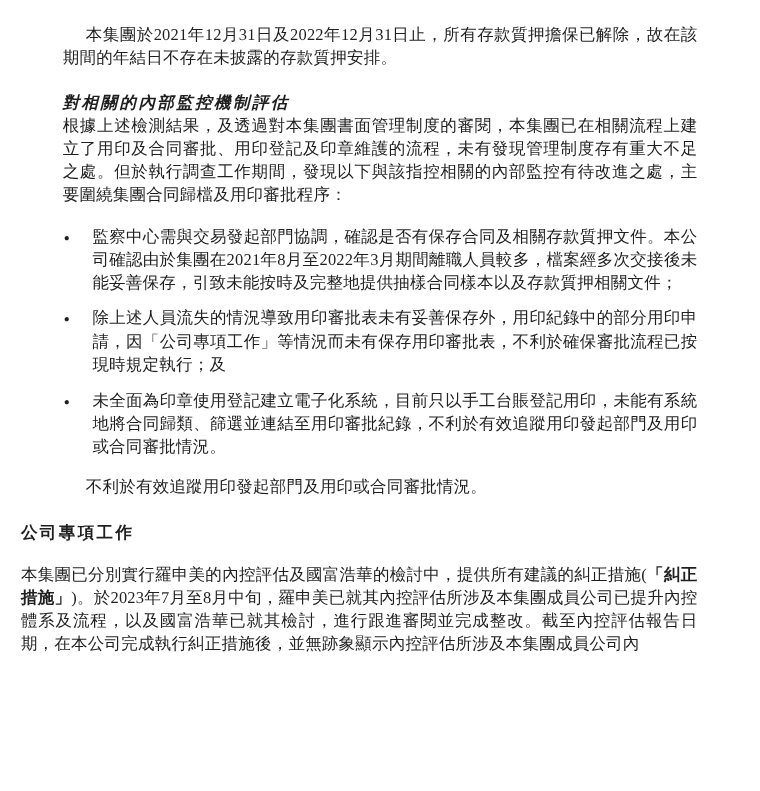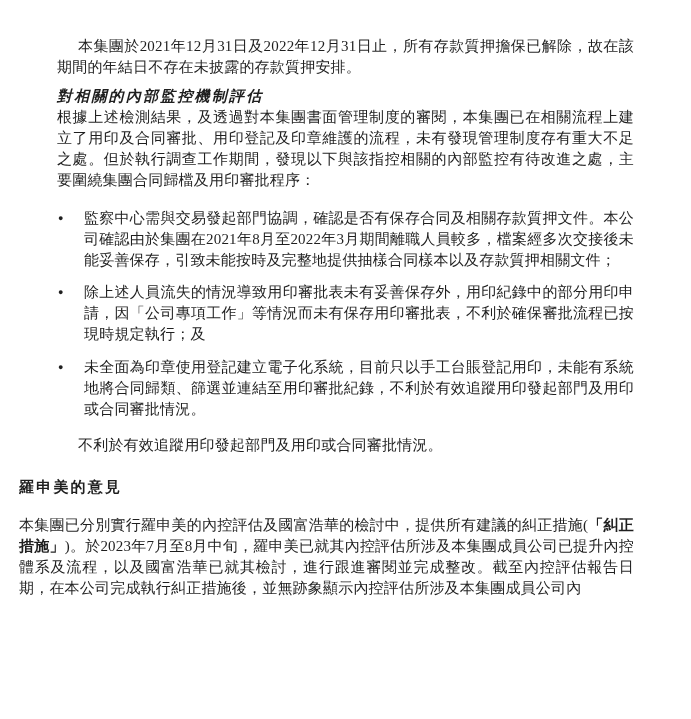--- a/index.html
+++ b/index.html
@@ -11,21 +11,21 @@
     width: 691px;
     height: 719px;
     overflow: hidden;
     font-family: "Liberation Serif", "DejaVu Serif", serif;
     color: #1f1f1f;
   }
   .page {
     position: relative;
     width: 691px;
     height: 719px;
-    padding-top: 36px;
+    padding-top: 22px;
     box-sizing: border-box;
     background: #ffffff;
   }
   .sec-inner {
     margin-left: 57px;
     margin-right: 57px; 
   }
   .sec-outer {
     margin-left: 19px;
     margin-right: 57px; 
@@ -40,21 +40,21 @@
   }
   .indent { text-indent: 21px; }
   .heading {
     margin: 0;
     font-size: 15px;
     line-height: 21px;
     font-weight: bold;
     letter-spacing: 2.2px;
   }
   .heading.italic { font-style: italic; }
-  .h-internal { margin-top: 8px; }
+  .h-internal { margin-top: 20px; }
   .p-lead { margin-top: 0; }
   .bullets {
     list-style: none;
     margin: 17px 0 0 0;
     padding: 0;
   }
   .bullet {
     position: relative;
     padding-left: 27px;
     font-size: 15px;
@@ -96,19 +96,19 @@
       <li class="bullet"><span class="marker">●</span><span>除上述人員流失的情況導致用印審批表未有妥善保存外，用印紀錄中的部分用印申請，因「公司專項工作」等情況而未有保存用印審批表，不利於確保審批流程已按現時規定執行；及</span></li>
       <li class="bullet"><span class="marker">●</span><span>未全面為印章使用登記建立電子化系統，目前只以手工台賬登記用印，未能有系統地將合同歸類、篩選並連結至用印審批紀錄，不利於有效追蹤用印發起部門及用印或合同審批情況。</span></li>
     </ul>
 
     <p class="para indent p-closing">不利於有效追蹤用印發起部門及用印或合同審批情況。</p>
 
   </section>
 
   <section class="sec-outer">
 
-    <h2 class="heading h-rsm">羅申美的意見</h2>
+    <h2 class="heading h-rsm">公司專項工作</h2>
 
     <p class="para p-rsm"><span>本集團已分別實行羅申美的內控評估及國富浩華的檢討中，提供所有建議的糾正措施(</span><b>「糾正措施」</b><span>)。於2023年7月至8月中旬，羅申美已就其內控評估所涉及本集團成員公司已提升內控體系及流程，以及國富浩華已就其檢討，進行跟進審閱並完成整改。截至內控評估報告日期，在本公司完成執行糾正措施後，並無跡象顯示內控評估所涉及本集團成員公司內</span></p>
 
   </section>
 
 </div>
 
 </body></html>

